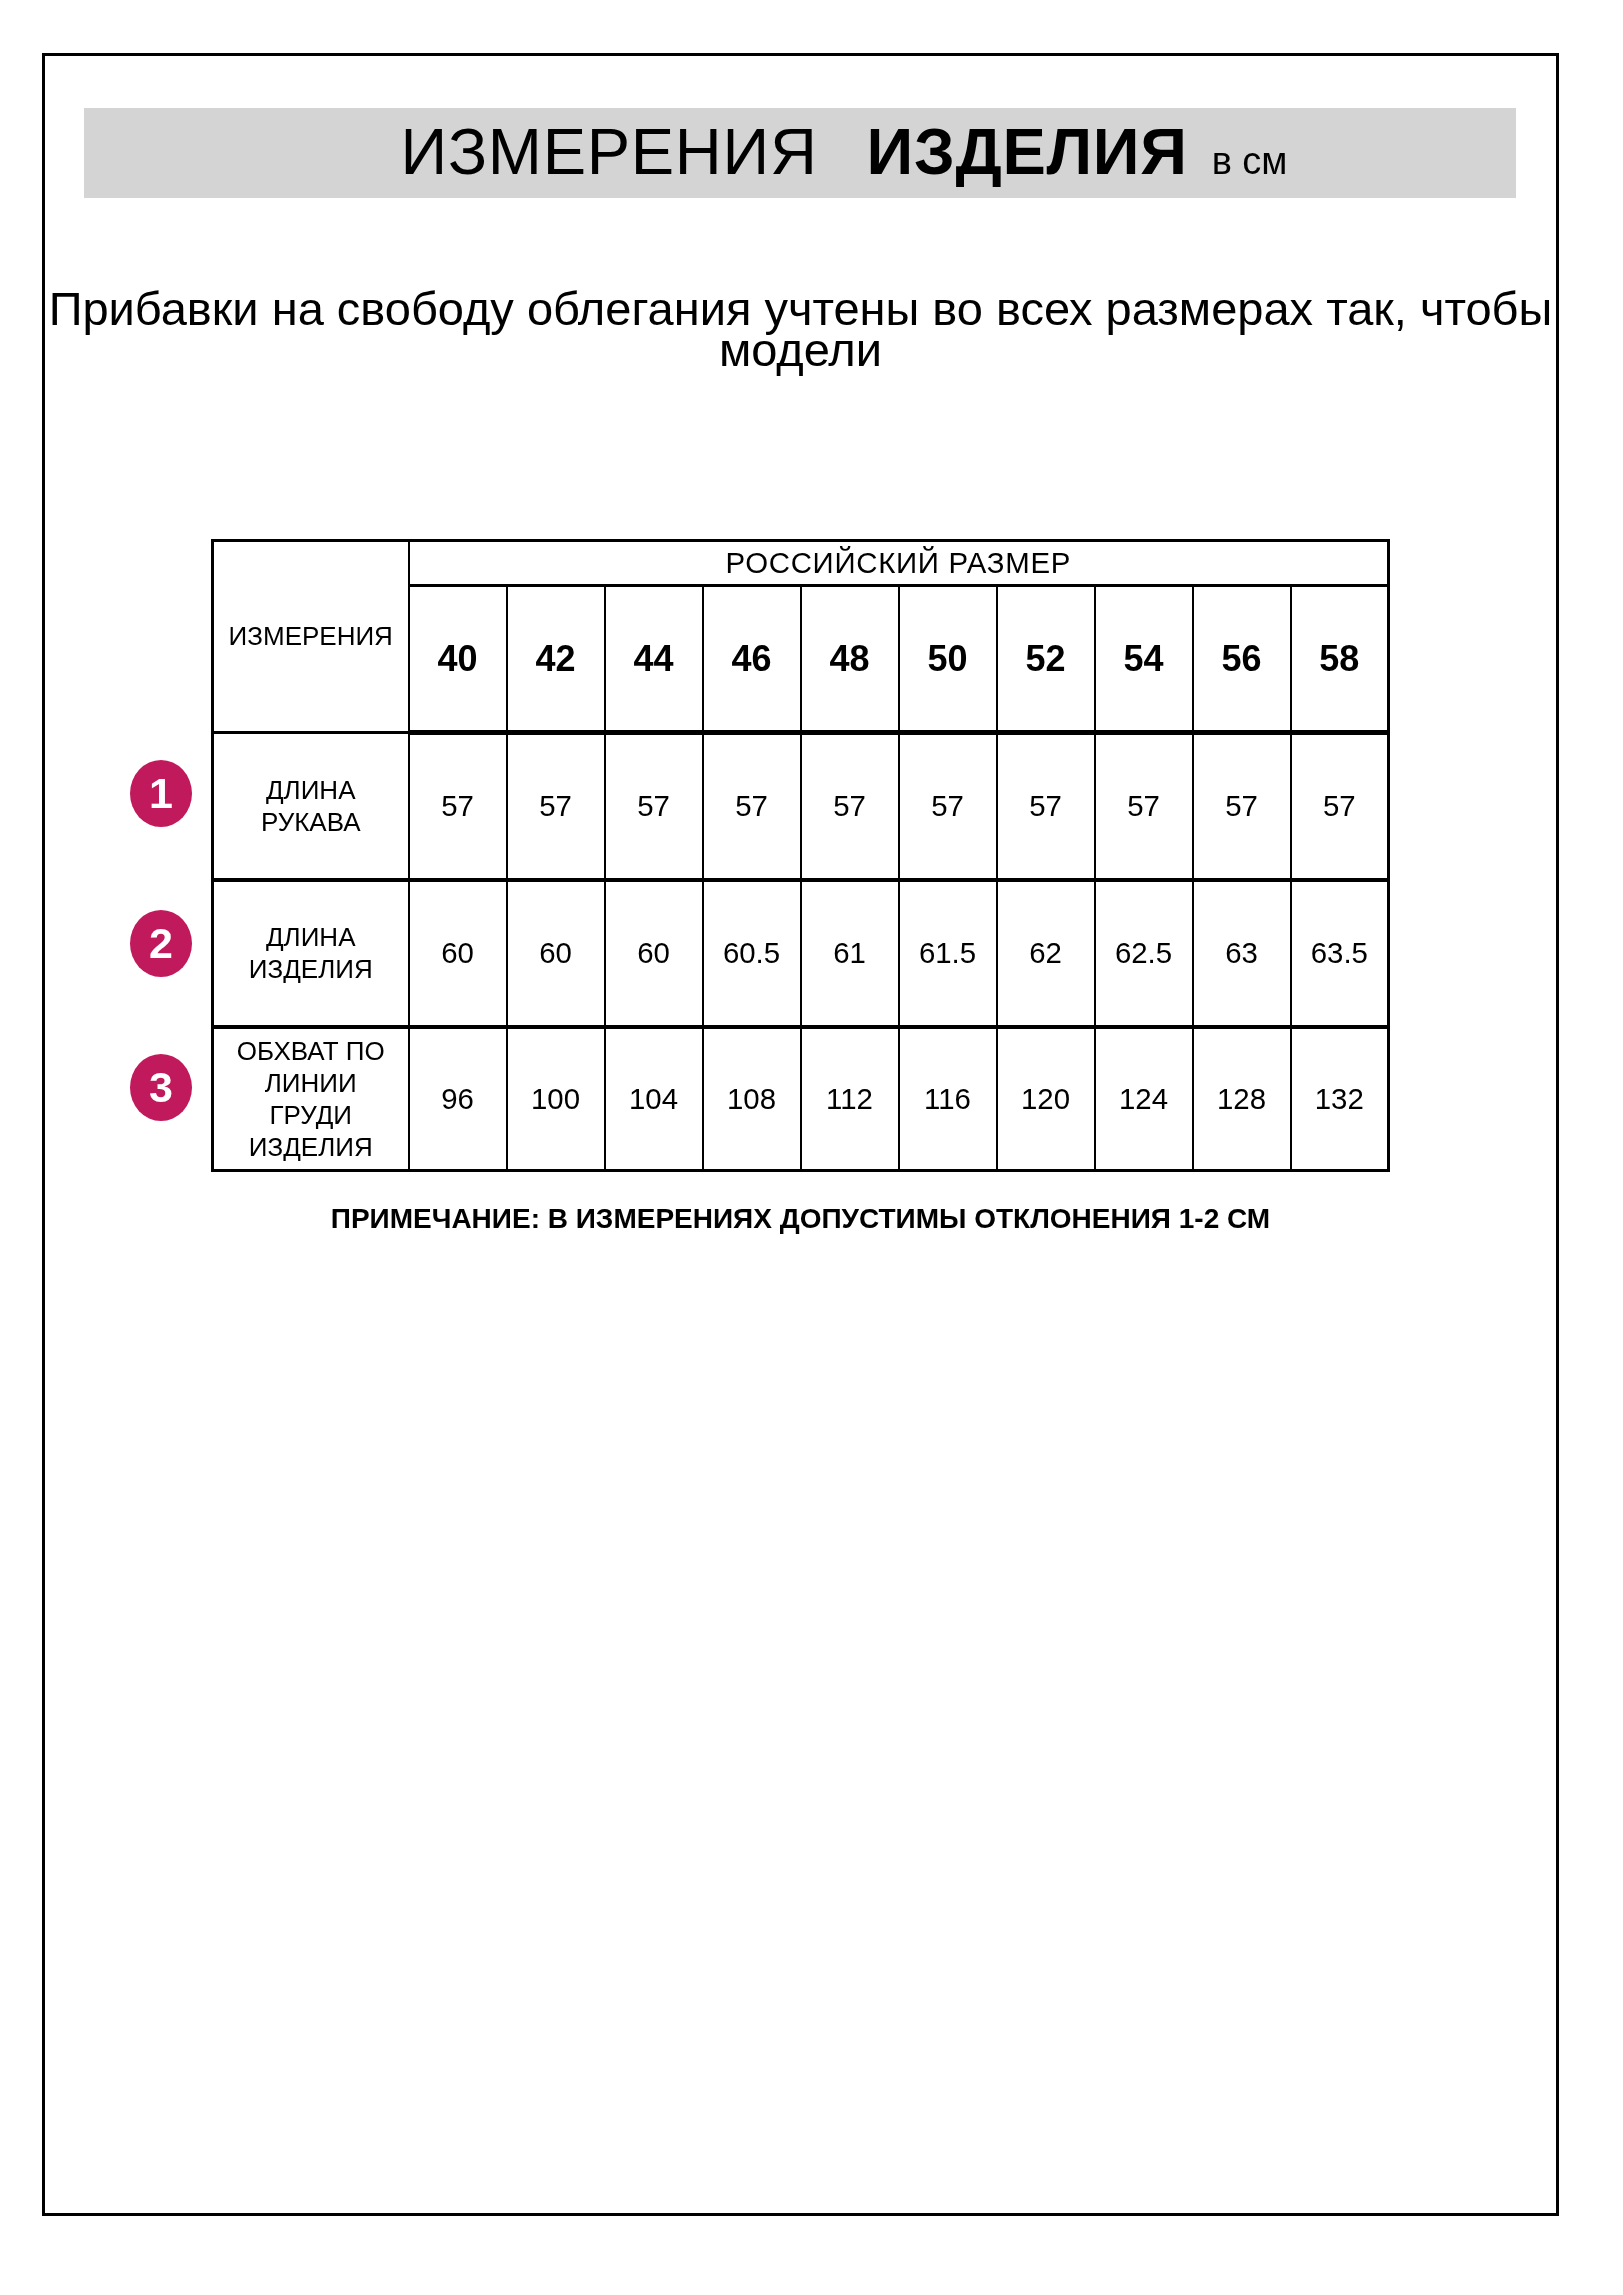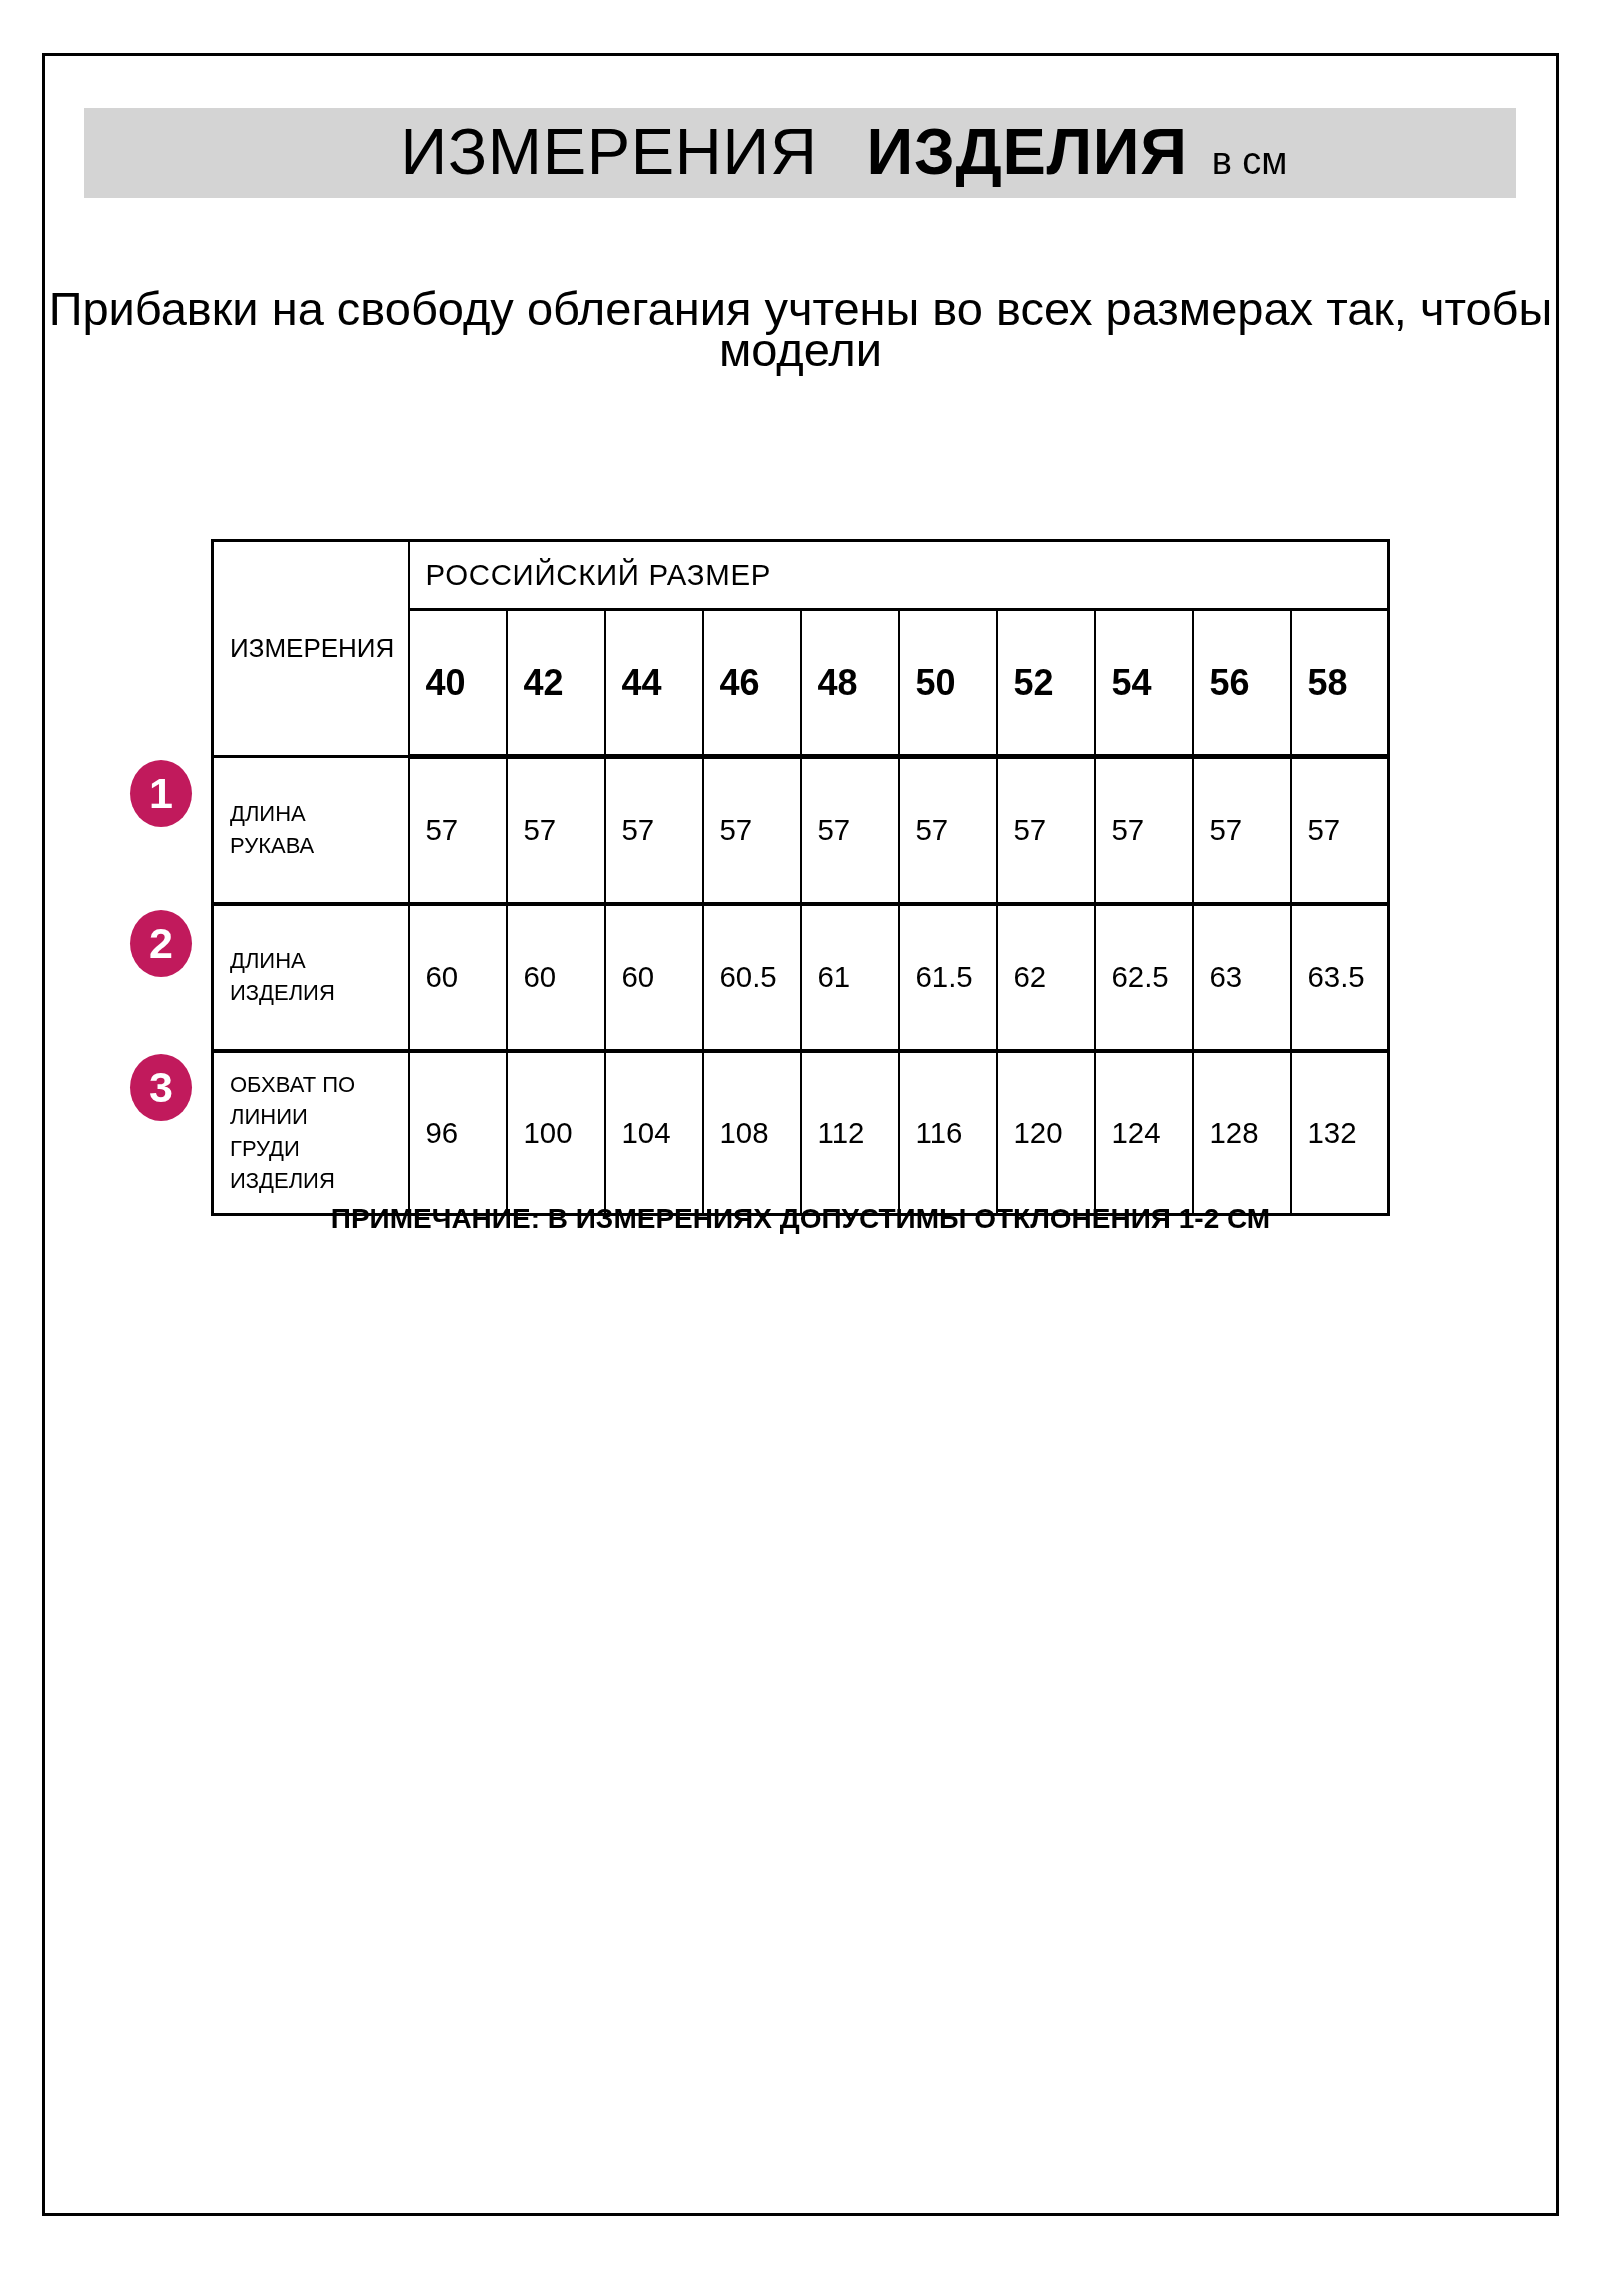--- a/index.html
+++ b/index.html
@@ -31,37 +31,37 @@
   .description{
     position:absolute;left:43px;top:288px;width:1515px;
     text-align:center;font-size:47px;line-height:41px;font-weight:400;
   }
   table.size-table{
     position:absolute;left:211px;top:539px;width:1178px;
     border-collapse:collapse;table-layout:fixed;
     border:3.3px solid #000;
   }
   table.size-table td{
-    border:2.6px solid #000;vertical-align:middle;
-    padding:16px;overflow:hidden;
+    border:2.6px solid #000;text-align:center;vertical-align:middle;
+    padding:4px;overflow:hidden;
   }
   col.c-label{width:196px;}
   col.c-size{width:98px;}
   tr.r-header{height:37px;}
   tr.r-header td{border-bottom:3.3px solid #000;}
   tr.r-sizes{height:147px;}
   tr.r-sizes td{border-bottom:5.9px solid #000;}
   tr.r-data1{height:147px;}
   tr.r-data2{height:147px;}
   tr.r-data3{height:144px;}
   tr.r-data1 td, tr.r-data2 td{border-bottom:4.6px solid #000;}
   td.corner{font-size:26px;font-weight:400;}
   td.size-title{font-size:29.4px;font-weight:400;letter-spacing:0.7px;}
   td.size-num{font-size:36px;font-weight:900;margin-left:22px;}
-  td.rowlabel{font-size:22px;line-height:32px;font-weight:400;}
+  td.rowlabel{font-size:26px;line-height:32px;font-weight:400;}
   td.val{font-size:29.4px;font-weight:400;}
   .badge{
     position:absolute;left:130px;width:62px;height:67px;
     background:#c11a5c;border-radius:50%;
     display:flex;align-items:center;justify-content:center;
     color:#fff;font-size:43px;font-weight:700;
   }
   .badge-1{top:760px;}
   .badge-2{top:910px;}
   .badge-3{top:1054px;}

